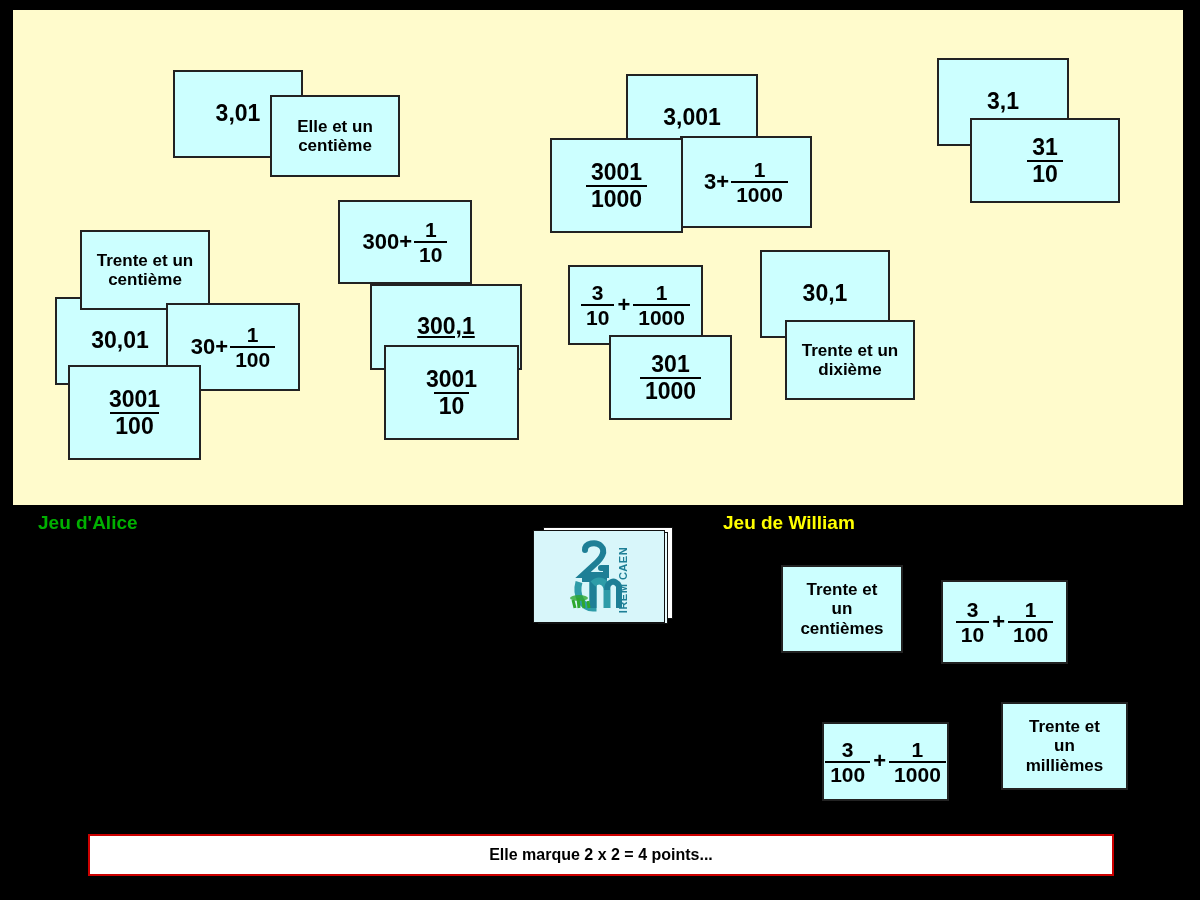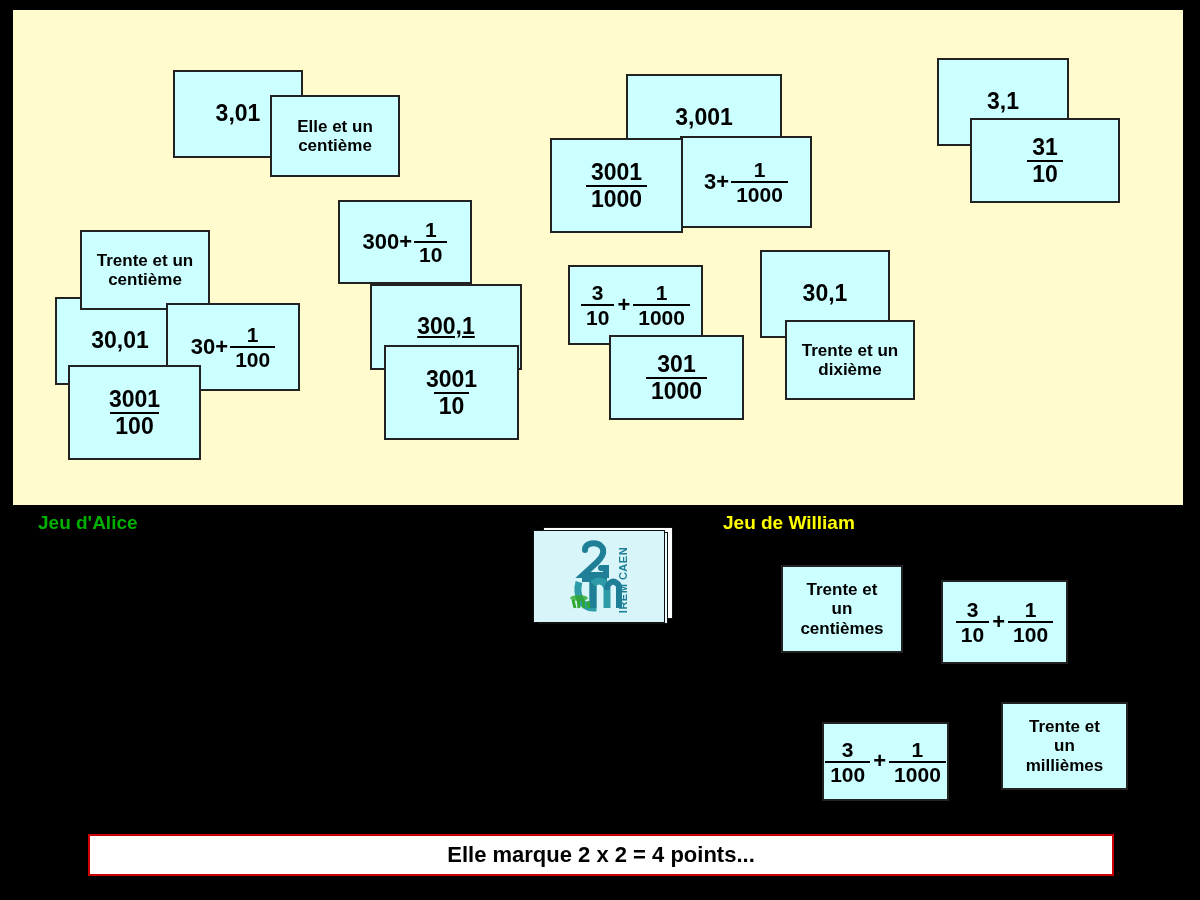--- a/index.html
+++ b/index.html
@@ -107,21 +107,21 @@
     left: 88px;
     top: 834px;
     width: 1026px;
     height: 42px;
     background: #FFFFFF;
     border: 2px solid #CC0000;
     box-sizing: border-box;
     display: flex;
     align-items: center;
     justify-content: center;
-    font-size: 22px;
+    font-size: 16px;
     font-weight: bold;
     color: #000000;
     font-family: "Liberation Sans", sans-serif;
   }
 </style>
 </head>
 <body>
 
 <div id="stage">
 
@@ -178,21 +178,21 @@
     </div>
     <div class="card" style="left:371px; top:335px; width:135px; height:95px; z-index:3;">
       <span class="expr">
         <span class="frac big">
           <span class="numr">3001</span>
           <span class="denr">10</span>
         </span>
       </span>
     </div>
 
-    <div class="card num" style="left:613px; top:64px; width:156px; height:88px; z-index:1;">
+    <div class="card num" style="left:613px; top:64px; width:132px; height:88px; z-index:1;">
       <span class="txt">3,001</span>
     </div>
     <div class="card" style="left:537px; top:128px; width:133px; height:95px; z-index:3;">
       <span class="expr">
         <span class="frac big">
           <span class="numr">3001</span>
           <span class="denr">1000</span>
         </span>
       </span>
     </div>
@@ -212,21 +212,21 @@
           <span class="numr">3</span>
           <span class="denr">10</span>
         </span>
         <span class="op">+</span>
         <span class="frac">
           <span class="numr">1</span>
           <span class="denr">1000</span>
         </span>
       </span>
     </div>
-    <div class="card" style="left:596px; top:325px; width:135px; height:85px; z-index:2;">
+    <div class="card" style="left:596px; top:325px; width:123px; height:85px; z-index:2;">
       <span class="expr">
         <span class="frac big">
           <span class="numr">301</span>
           <span class="denr">1000</span>
         </span>
       </span>
     </div>
 
     <div class="card num" style="left:747px; top:240px; width:130px; height:88px; z-index:1;">
       <span class="txt">30,1</span>

